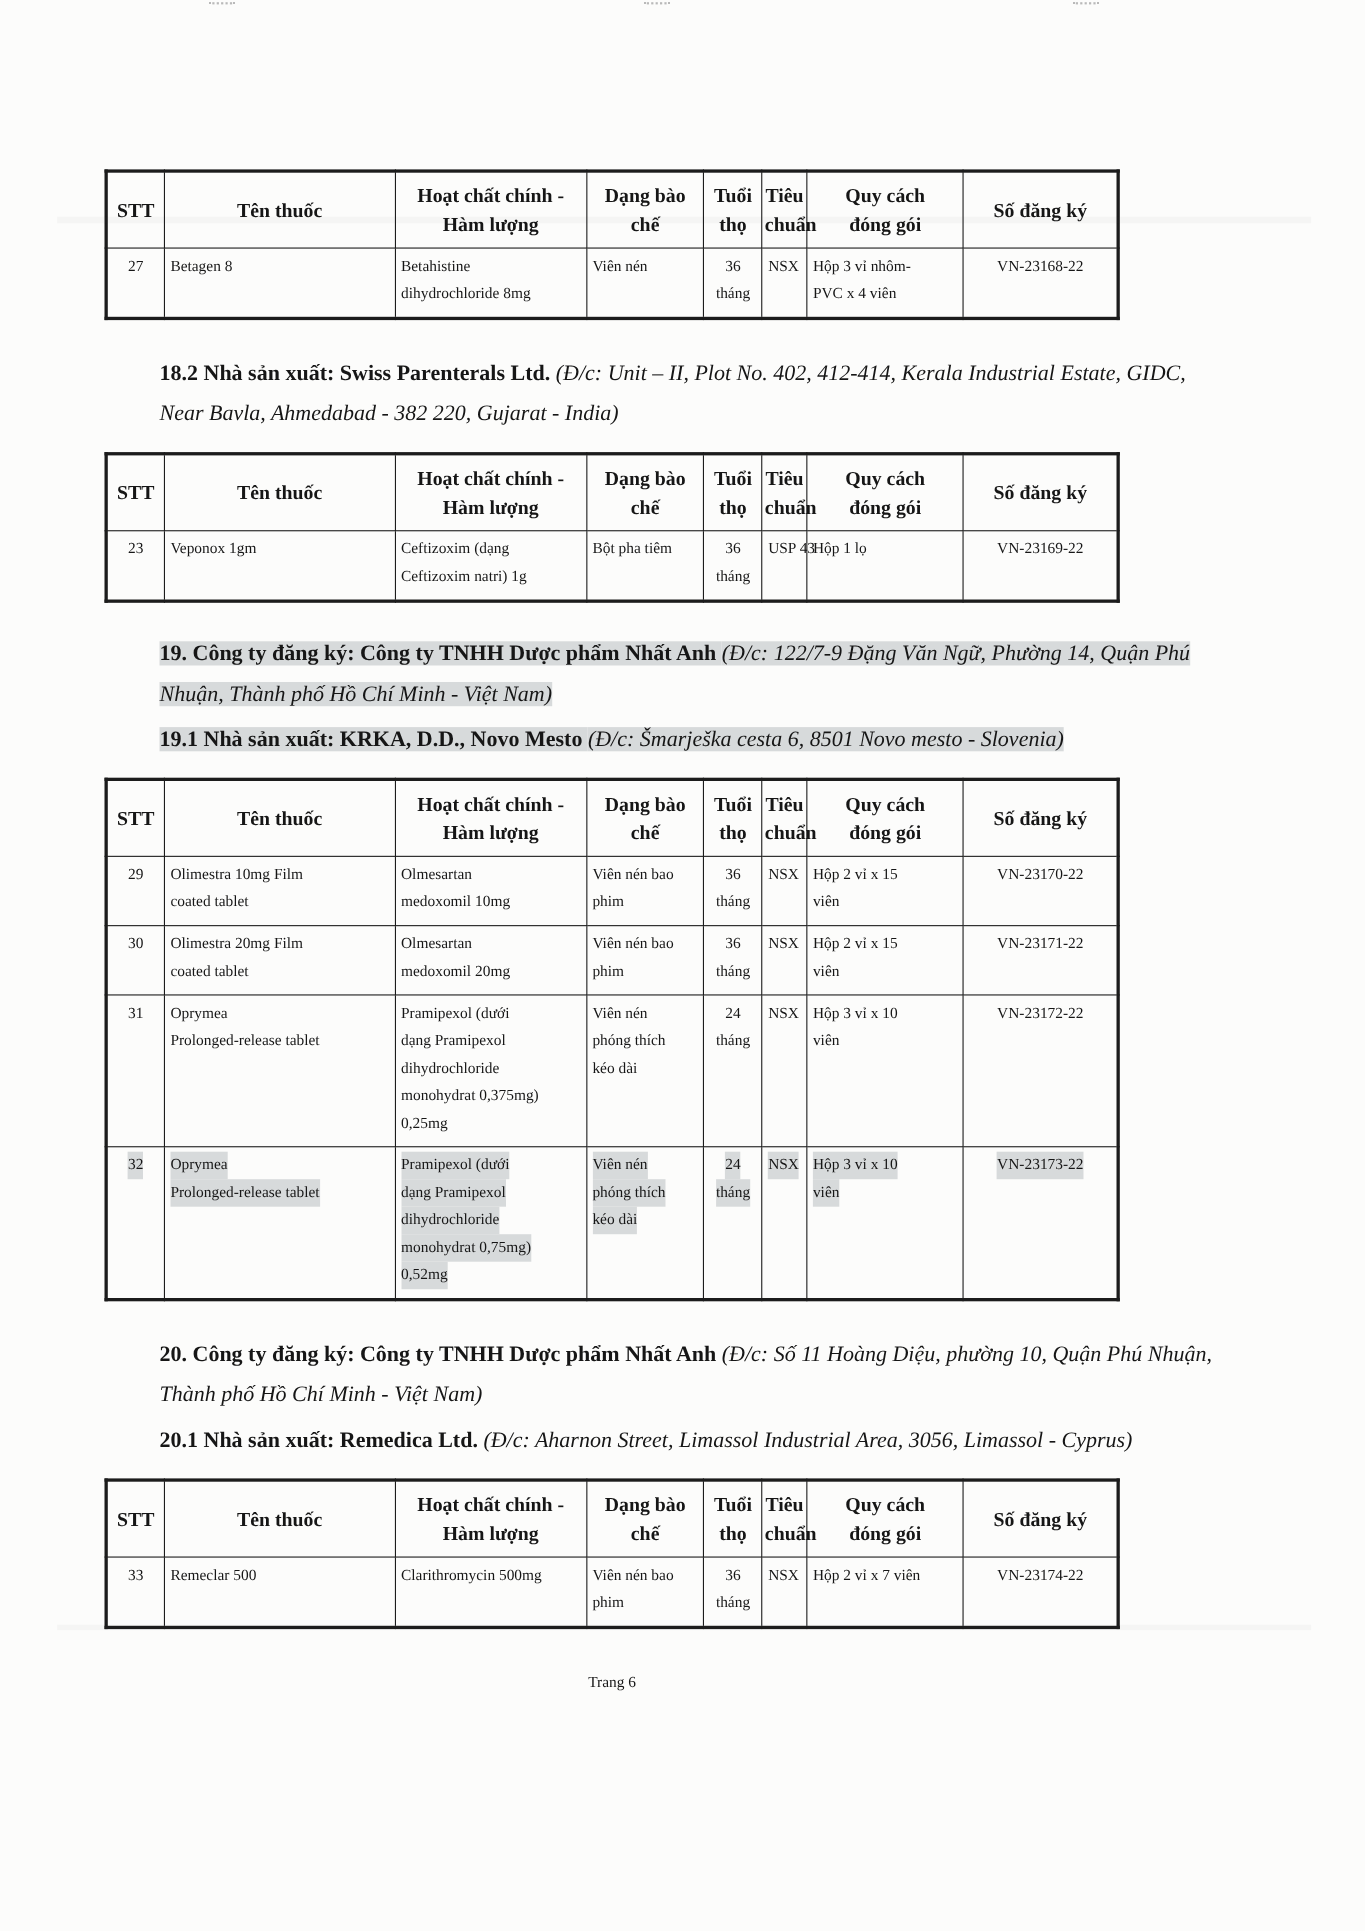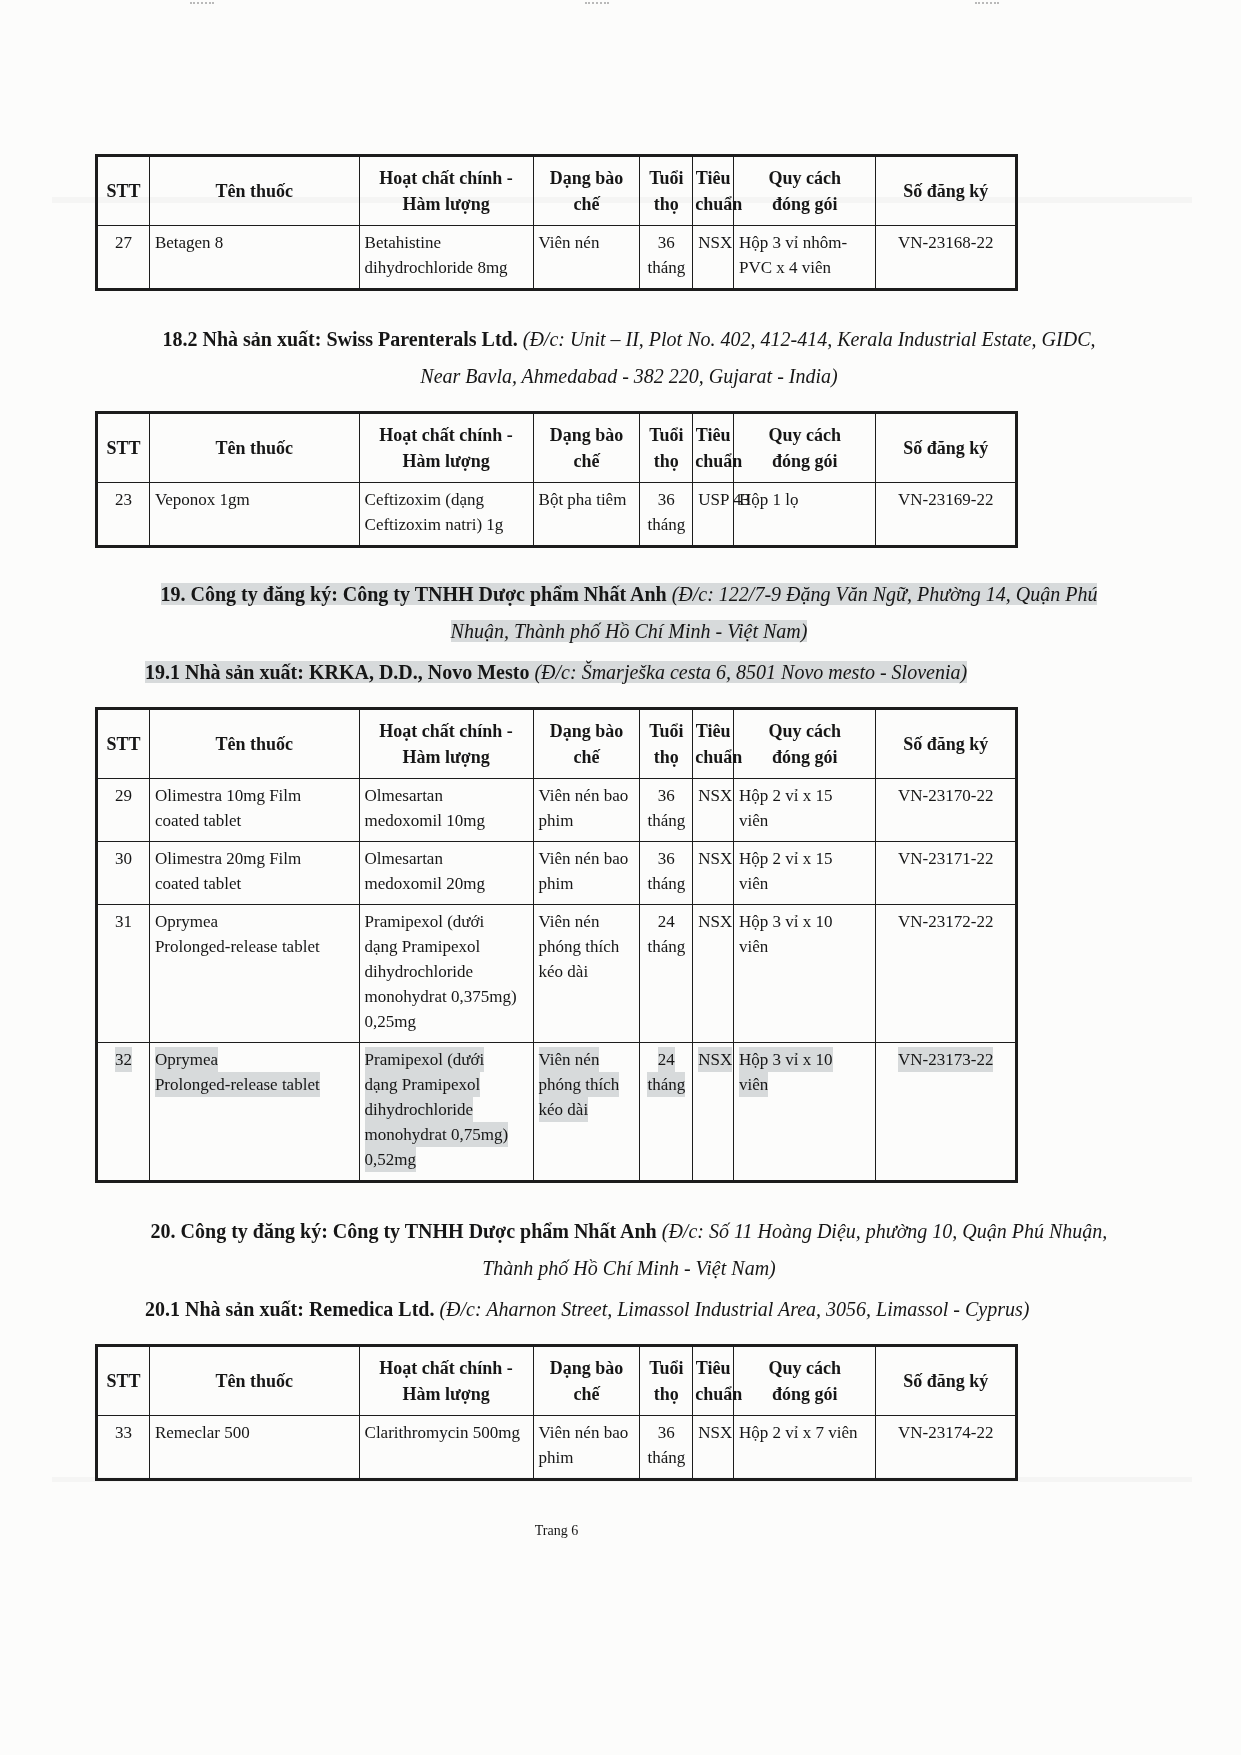--- a/index.html
+++ b/index.html
@@ -12,41 +12,41 @@
     overflow:hidden;
   }
   .page { position:relative; width:1241px; height:1755px; background:#fcfcfb; overflow:hidden; }
   .content { padding:138px 124px 0 95px; }
 
   p { margin:0; }
   .heading { font-size:20px; line-height:37px; margin-left:50px; margin-right:4px; text-align:left; }
   .heading b { font-weight:bold; }
   .heading i { font-style:italic; font-weight:normal; }
   .mt-sub { margin-top:4px; }
-  .mt-sec { margin-top:28px;text-align:center; }
-  .mt-sec-lg { margin-top:30px;text-align:center; }
+  .mt-sec { margin-top:28px; }
+  .mt-sec-lg { margin-top:30px; }
 
   .hl { background-color: var(--hl, #d7dadb); }
 
   table.drug-table {
     border-collapse:collapse; table-layout:fixed;
     width:923px; margin-top:16px;
     border:3px solid #1c1c1c;
   }
   .drug-table th, .drug-table td {
     border:1.6px solid #1c1c1c;
     overflow:visible;
   }
   .drug-table th {
     font-weight:bold; font-size:18px; line-height:26px;
     text-align:center; vertical-align:middle;
     white-space:pre-line; padding:8px 2px;
   }
   .drug-table td {
-    font-size:17px; line-height:25px;
+    font-size:14px; line-height:25px;
     vertical-align:top; text-align:left;
     padding:4px 5px 8px 5px;
   }
   .drug-table td span { display:inline-block; }
   .col0 { width:52px; }
   .col1 { width:206px; }
   .col2 { width:171px; }
   .col3 { width:105px; }
   .col4 { width:52px; }
   .col5 { width:40px; }

